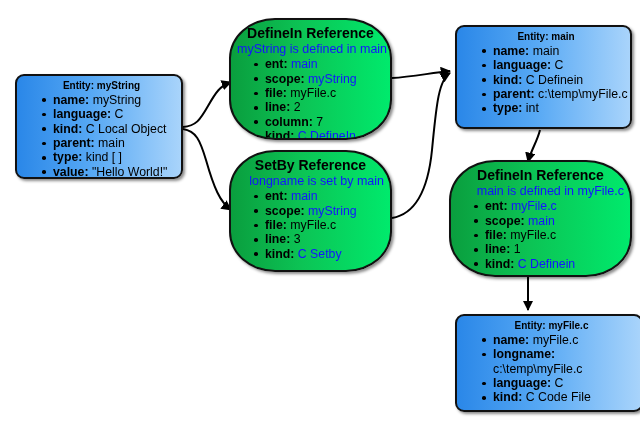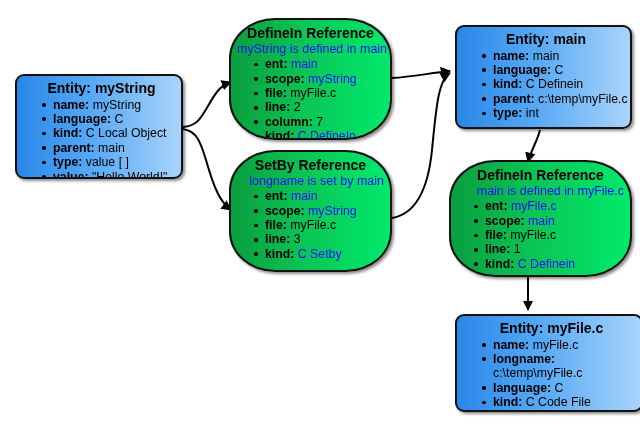--- a/index.html
+++ b/index.html
@@ -37,21 +37,21 @@
   }
   .node.reference {
     border-radius: 46px / 40px;
     background: linear-gradient(to right, #0a9e3e 0%, #0cc455 45%, #00ea6c 100%);
   }
 
   .title {
     text-align: center;
     font-weight: bold;
     color: #000000;
-    font-size: 14px;
+    font-size: 10px;
     line-height: 1.18;
     margin: 0;
     padding: 4px 6px 1px 11px;
   }
   .node.reference .title {
     font-size: 14px;
     padding: 5px 6px 0 6px;
   }
   .subtitle {
     text-align: right;
@@ -141,21 +141,21 @@
       <li class="bulleted">
         <span class="k">kind:</span>
         <span class="v">C Local Object</span>
       </li>
       <li class="bulleted">
         <span class="k">parent:</span>
         <span class="v">main</span>
       </li>
       <li class="bulleted">
         <span class="k">type:</span>
-        <span class="v">value [ ]</span>
+        <span class="v">kind [ ]</span>
       </li>
       <li class="bulleted">
         <span class="k">value:</span>
         <span class="v">"Hello World!"</span>
       </li>
     </ul>
   </div>
 
   <div class="node reference" style="left:229px; top:18px; width:163px; height:122px;">
     <div class="title">DefineIn Reference</div>

